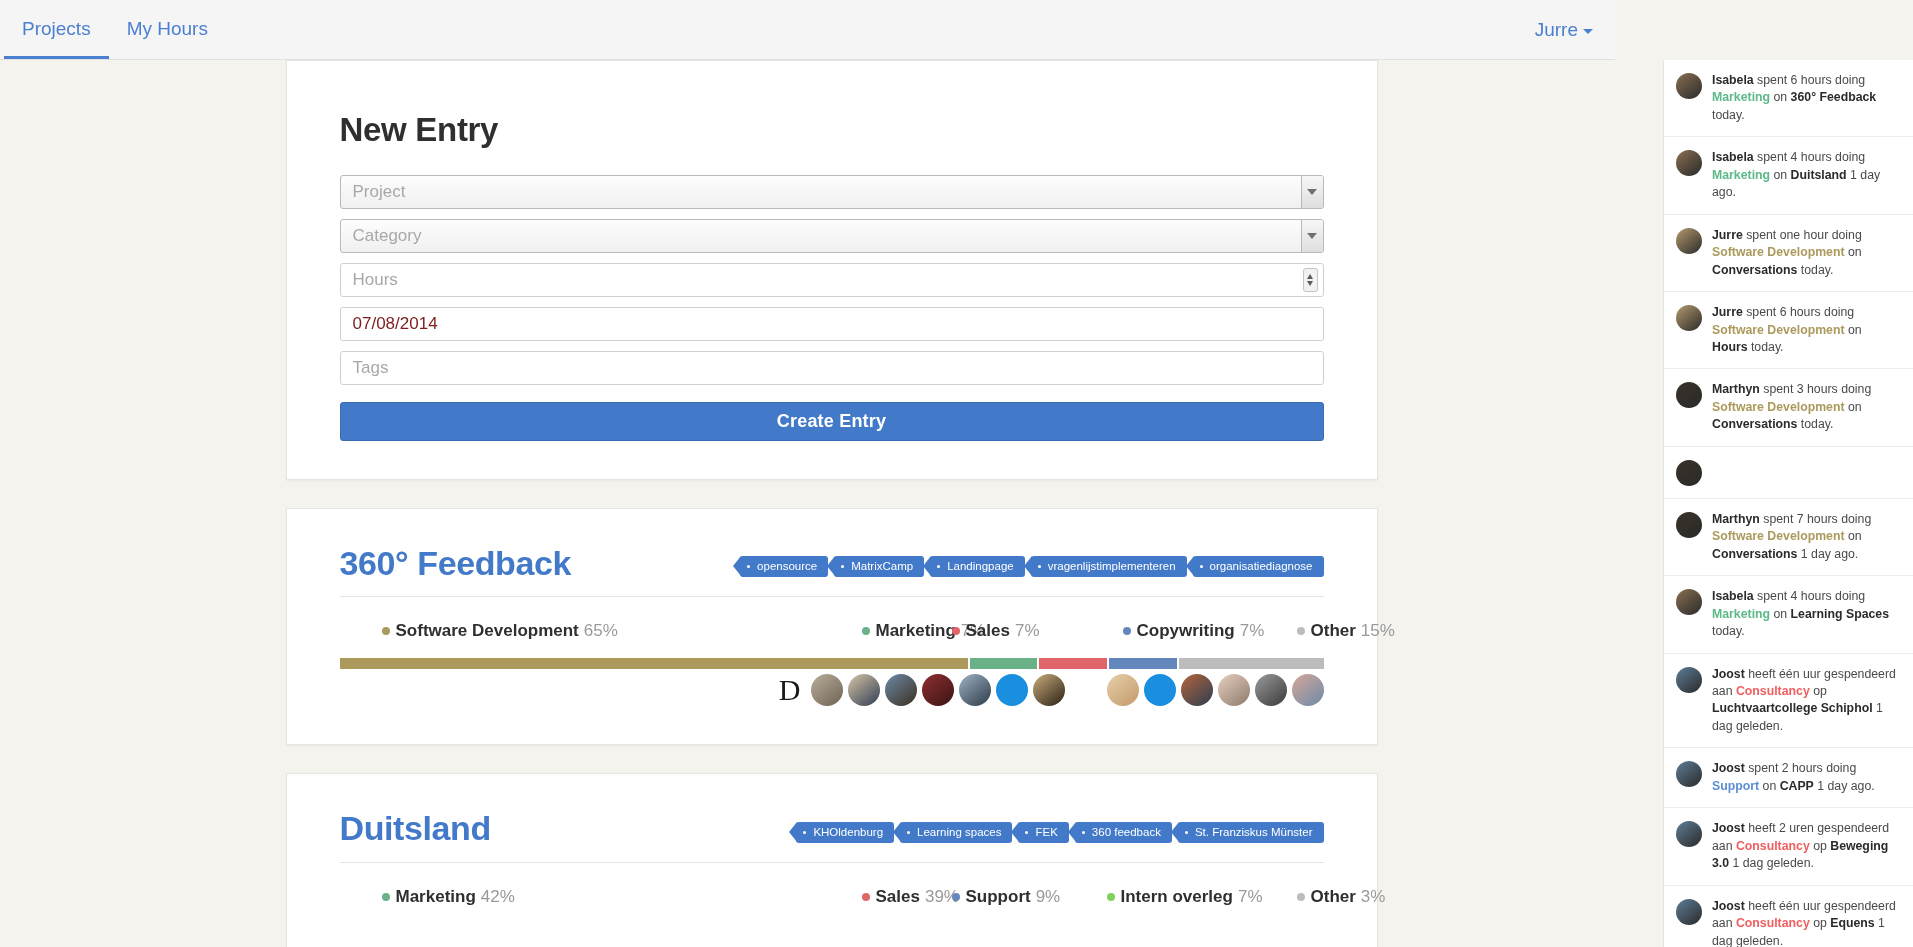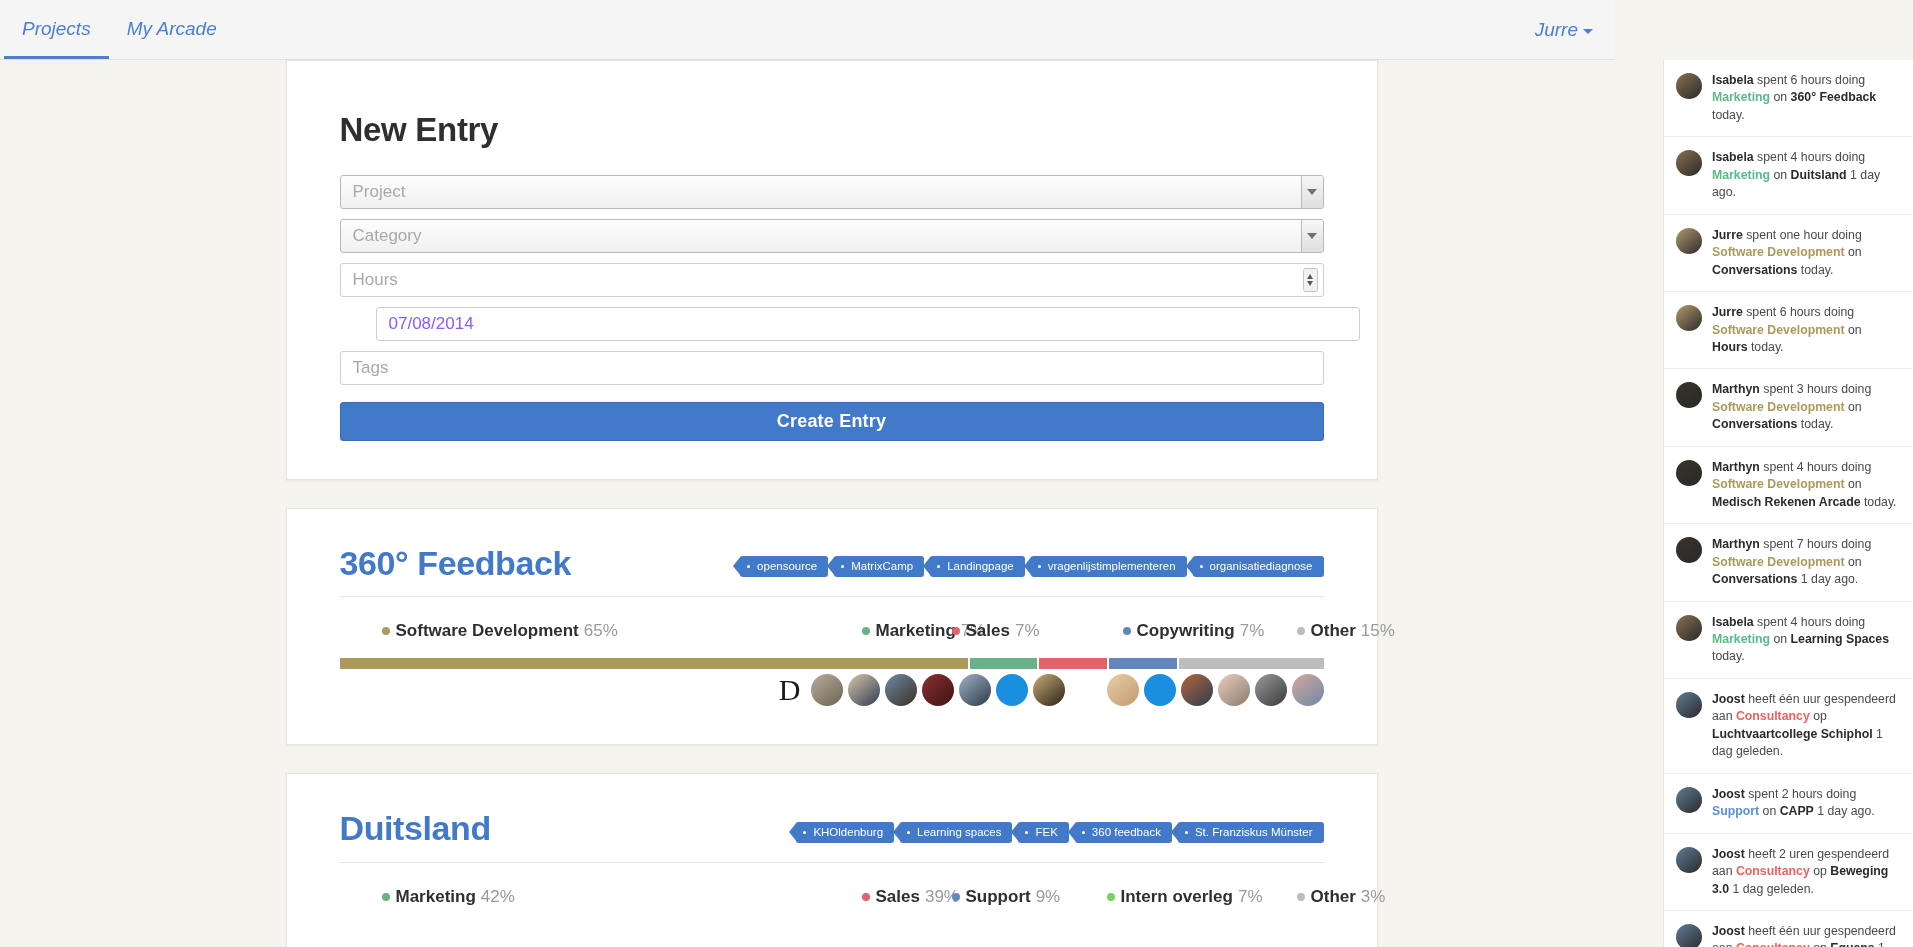--- a/index.html
+++ b/index.html
@@ -14,21 +14,20 @@
   }
 
   
   .navbar {
     position: absolute; top: 0; left: 0;
     width: 1615px; height: 60px;
     background: #f5f5f5;
     border-bottom: 1px solid #e0e0e0;
     display: flex; align-items: stretch;
     z-index: 40;
-    font-style: italic;
   }
   .nav-left { display: flex; align-items: stretch; margin-left: 4px; }
   .nav-item {
     display: flex; align-items: center;
     padding: 0 18px;
     font-size: 19px;
     color: #4b7fd0;
     cursor: pointer;
     text-decoration: none;
     border-bottom: 3px solid transparent;
@@ -139,21 +138,21 @@
     cursor: pointer;
   }
   .spinner i {
     width: 0; height: 0;
     border-left: 3.5px solid transparent;
     border-right: 3.5px solid transparent;
     display: block;
   }
   .spinner i.up { border-bottom: 5px solid #5a5a5a; margin-bottom: 2px; }
   .spinner i.dn { border-top: 5px solid #5a5a5a; }
-  .date-val { color: #8b5cf6; margin-left: 36px; }
+  .date-val { color: #7f1d1d; }
   .btn-primary {
     display: block;
     width: 100%;
     margin-top: 17px;
     height: 39px;
     background: #4279c8;
     border: 1px solid #3a6cb4;
     border-radius: 3px;
     color: #fff;
     font-size: 18px;
@@ -296,21 +295,21 @@
   .cat-mkt { color: #5cb987; font-weight: bold; }
   .cat-cons { color: #ef5f5f; font-weight: bold; }
   .cat-sup { color: #5b8fd4; font-weight: bold; }
 </style>
 </head>
 <body>
 
 <div class="navbar">
   <div class="nav-left">
     <a class="nav-item active">Projects</a>
-    <a class="nav-item">My Arcade</a>
+    <a class="nav-item">My Hours</a>
   </div>
   <div class="nav-right">
     <div class="nav-user">
       <span>Jurre</span>
       <span class="caret"></span>
     </div>
   </div>
 </div>
 
 <div class="page">
@@ -494,21 +493,20 @@
       <div class="feed-item">
         <div class="feed-avatar" style="background:linear-gradient(140deg,#b49a6d,#2a2a2a)"></div>
         <div class="feed-text"><b>Jurre</b><span> spent 6 hours doing </span><span class="cat-sd">Software Development</span><span> on </span><b>Hours</b><span> today.</span></div>
       </div>
       <div class="feed-item">
         <div class="feed-avatar" style="background:linear-gradient(140deg,#3a3228,#2a2a2a)"></div>
         <div class="feed-text"><b>Marthyn</b><span> spent 3 hours doing </span><span class="cat-sd">Software Development</span><span> on </span><b>Conversations</b><span> today.</span></div>
       </div>
       <div class="feed-item">
         <div class="feed-avatar" style="background:linear-gradient(140deg,#3a3228,#2a2a2a)"></div>
-        <div class="feed-text"><b>Marthyn</b><span> spent 4 hours doing </span><span class="cat-sd">Software Development</span><span> on </span><b>Medisch Rekenen Arcade</b><span> today.</span></div>
       </div>
       <div class="feed-item">
         <div class="feed-avatar" style="background:linear-gradient(140deg,#3a3228,#2a2a2a)"></div>
         <div class="feed-text"><b>Marthyn</b><span> spent 7 hours doing </span><span class="cat-sd">Software Development</span><span> on </span><b>Conversations</b><span> 1 day ago.</span></div>
       </div>
       <div class="feed-item">
         <div class="feed-avatar" style="background:linear-gradient(140deg,#8a6f52,#2a2a2a)"></div>
         <div class="feed-text"><b>Isabela</b><span> spent 4 hours doing </span><span class="cat-mkt">Marketing</span><span> on </span><b>Learning Spaces</b><span> today.</span></div>
       </div>
       <div class="feed-item">

